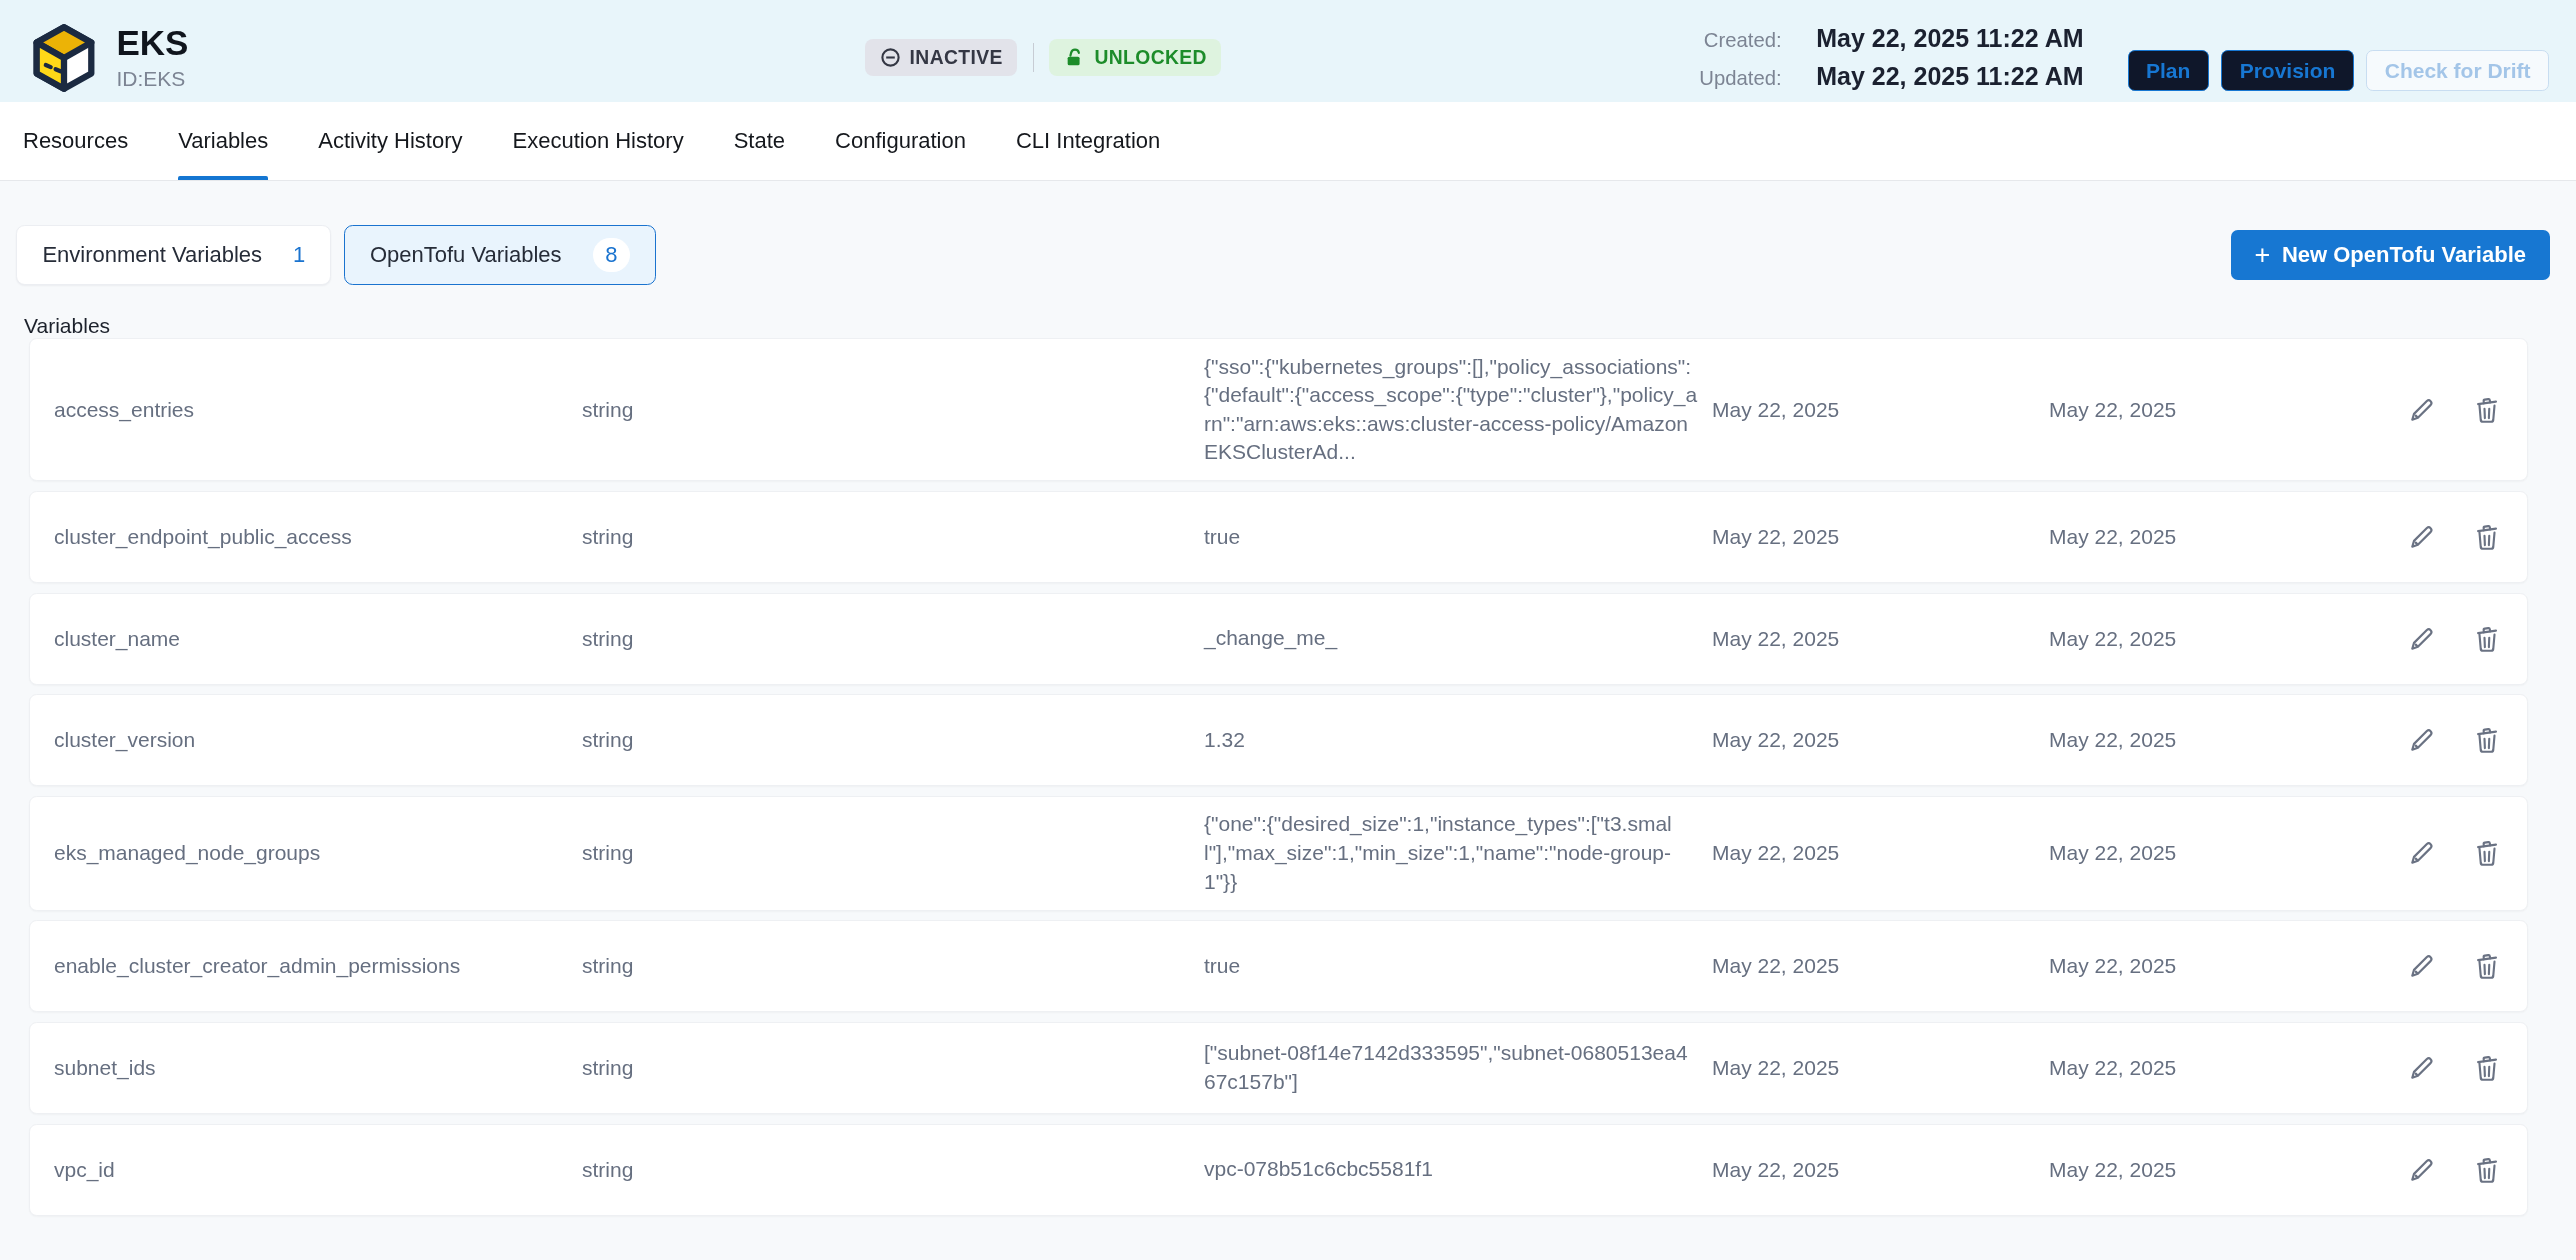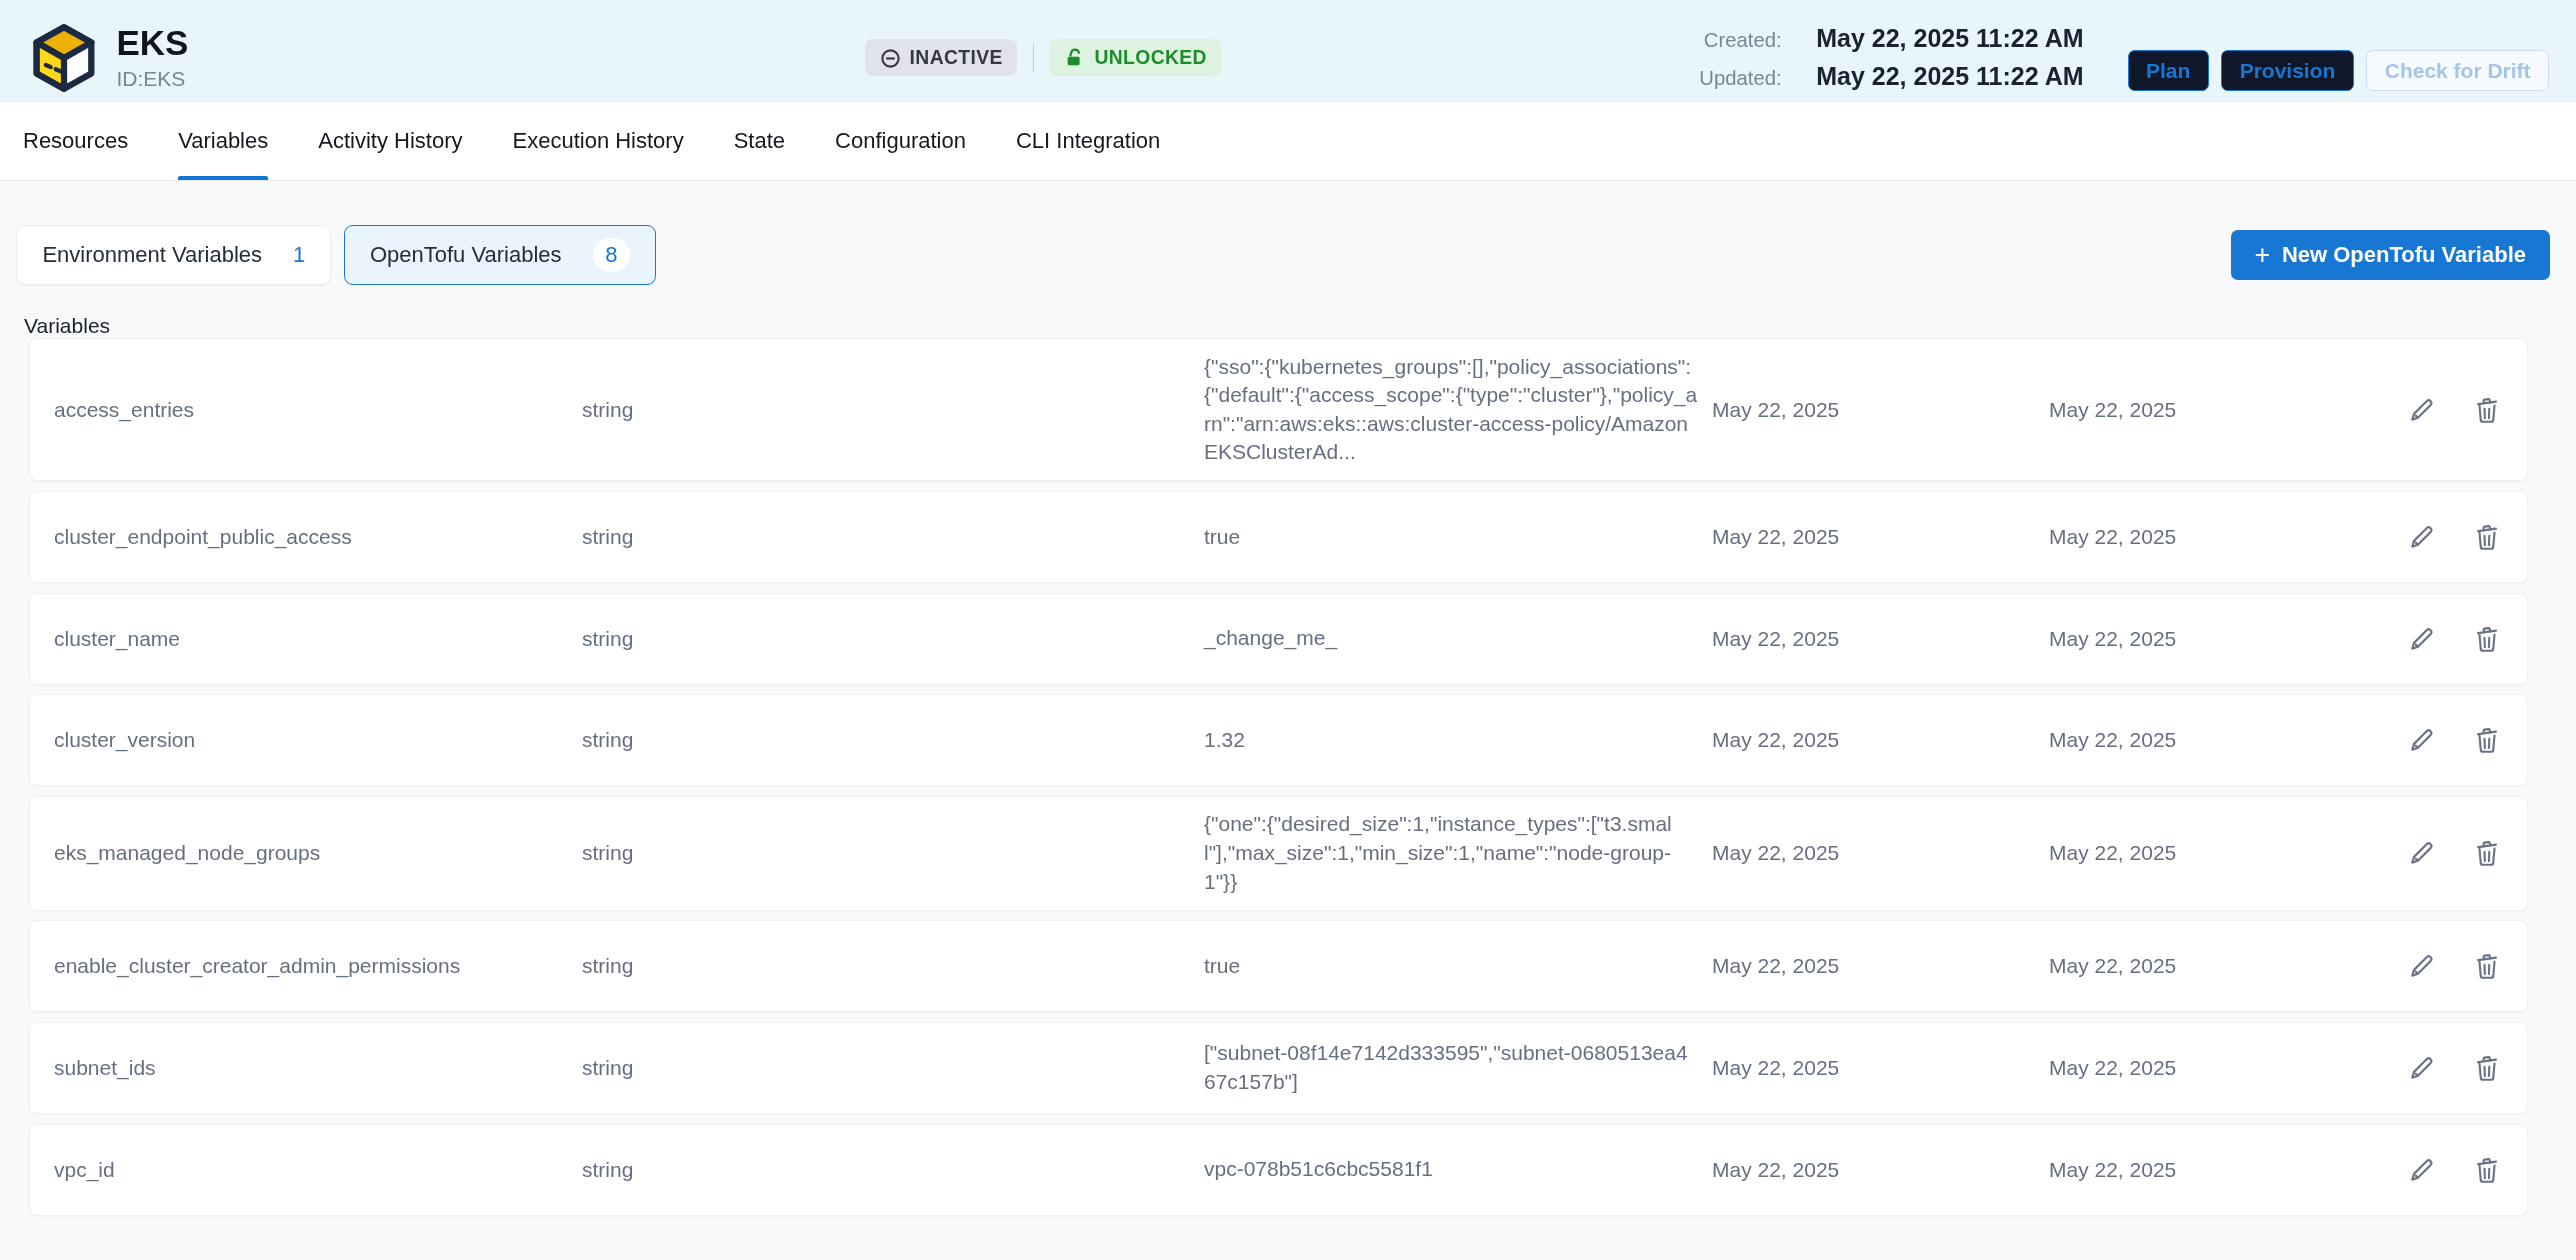--- a/index.html
+++ b/index.html
@@ -18,21 +18,21 @@
     align-items:center;
     padding:13px 27px 0 29px;
   }
   .brand { display:flex; align-items:center; gap:17.4px; }
   .brand-logo { width:70px; height:70px; display:block; }
   .brand-title { font-size:35px; font-weight:700; color:#10151d; line-height:1.1; }
   .brand-id { font-size:21px; color:#7c8493; margin-top:3.9px; }
 
   .badges { display:flex; align-items:center; gap:15.5px; margin-left:677px; }
   .badge {
-    display:flex; align-items:flex-end; gap:8.7px;
+    display:flex; align-items:flex-start; gap:8.7px;
     font-size:19.3px; font-weight:700; letter-spacing:0.4px;
     border-radius:8px; padding:7.7px 14.5px;
   }
   .badge-inactive { background:#e2e3ea; color:#343744; }
   .badge-unlocked { background:#def3df; color:#1d8c2a; }
   .badge-divider { width:1px; height:29px; background:#c7ccd4; }
 
   .header-right { margin-left:auto; display:flex; align-items:flex-end; gap:44px; }
   .meta-dates { display:flex; flex-direction:column; gap:9.7px; }
   .meta-line { display:flex; align-items:baseline; gap:11.6px; justify-content:flex-end; }

